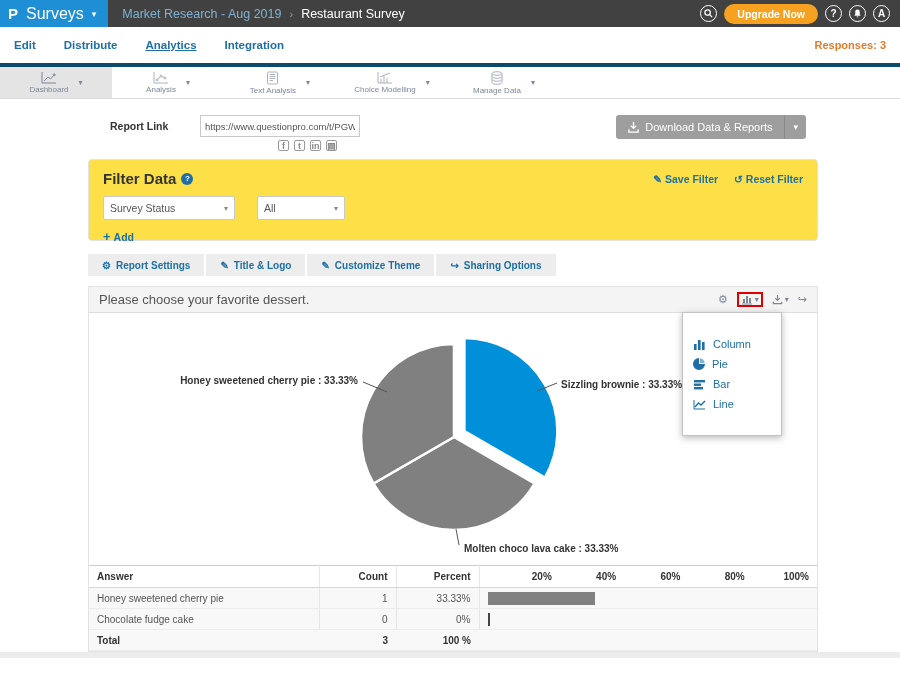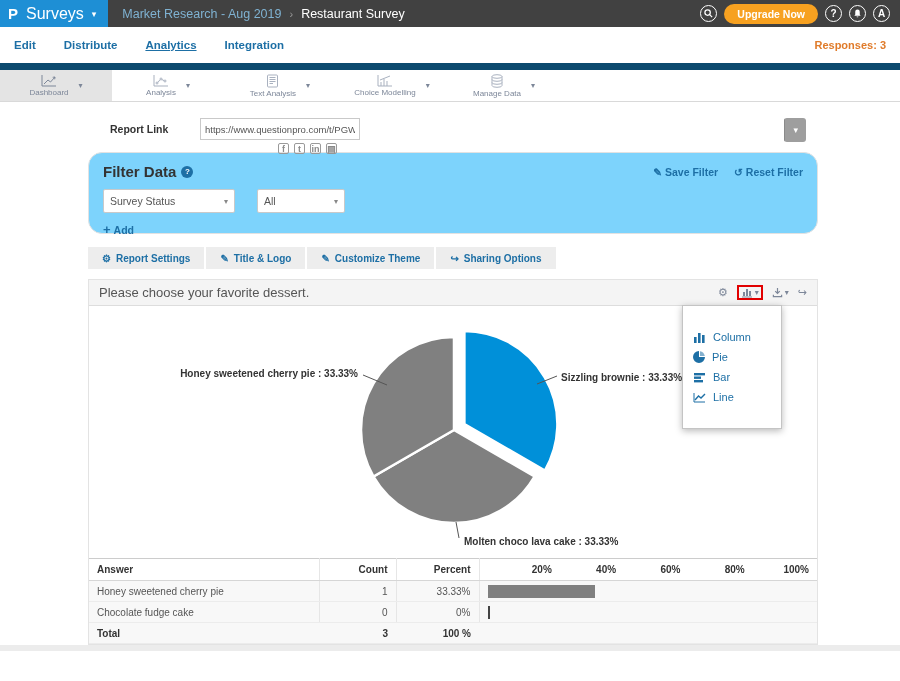--- a/index.html
+++ b/index.html
@@ -14,21 +14,21 @@
   .crumbs { display:flex; align-items:center; gap:8px; padding-left:14px; font-size:12.5px; }
   .crumb-parent { color:#7fb2d2; }
   .crumb-sep { color:#9a9a9a; font-size:11px; }
   .crumb-current { color:#ffffff; }
   .top-right { margin-left:auto; display:flex; align-items:center; gap:7px; padding-right:10px; }
   .circle-btn { width:17px; height:17px; border:1.4px solid #fff; border-radius:50%;
     display:flex; align-items:center; justify-content:center; font-size:10px; font-weight:bold; color:#fff; cursor:pointer; }
   .upgrade { background:#f7a120; border:none; color:#fff; font-weight:bold; font-size:10.5px;
     padding:4px 13px; border-radius:10px; cursor:pointer; font-family:inherit; }
   
-  .subnav { height:21px; display:flex; align-items:center; padding:18px 14px; border-bottom:7px solid #0c4a6e; }
+  .subnav { height:21px; display:flex; align-items:center; padding:18px 14px; border-bottom:4px solid #0c4a6e; }
   .subnav a { font-size:11.5px; color:#1d6fa5; text-decoration:none; margin-right:28px; font-weight:bold; }
   .subnav a.active { text-decoration:underline; }
   .responses { margin-left:auto; font-size:11px; color:#e07b2a; font-weight:bold; }
   
   .toolbar { height:32px; border-bottom:1px solid #d9d9d9; display:flex; }
   .tool-tab { width:112px; display:flex; align-items:center; justify-content:center; gap:4px; cursor:pointer; }
   .tool-tab.active { background:#e4e4e4; }
   .tool-tab .tt-inner { display:flex; flex-direction:column; align-items:center; }
   .tool-tab .tt-label { font-size:8px; color:#7d8799; margin-top:1px; }
   .tool-tab .tt-caret { font-size:8px; color:#7d8799; margin-left:6px; }
@@ -40,21 +40,21 @@
   .rl-label { position:absolute; left:22px; top:7px; font-size:10.5px; font-weight:bold; color:#333; }
   .rl-input { position:absolute; left:112px; top:2px; width:160px; height:22px; border:1px solid #c9c9c9;
     font-size:9.5px; color:#555; padding:0 4px; font-family:inherit; white-space:nowrap; overflow:hidden; background:#fff; }
   .rl-social { position:absolute; left:190px; top:27px; display:flex; gap:5px; }
   .soc { font-size:9px; color:#8a8a8a; width:11px; height:11px; border:1px solid #9a9a9a; border-radius:2px;
     display:flex; align-items:center; justify-content:center; font-weight:bold; cursor:pointer; }
   .dl-btn { position:absolute; right:12px; top:2px; display:flex; height:24px; cursor:pointer; border-radius:3px; overflow:hidden; }
   .dl-main { background:#9e9e9e; color:#fff; font-size:11px; display:flex; align-items:center; gap:6px; padding:0 12px; }
   .dl-caret { background:#9e9e9e; border-left:1px solid #8a8a8a; color:#fff; display:flex; align-items:center; padding:0 8px; font-size:9px; }
   
-  .filter-box { background:#7dd3fc; border:1px solid #e2e2e2; border-radius:14px; padding:10px 14px 12px; height:82px; }
+  .filter-box { margin-top:10px; background:#fde047; border:1px solid #e2e2e2; border-radius:4px; padding:10px 14px 12px; height:82px; }
   .fb-head { display:flex; align-items:center; }
   .fb-title { font-size:15px; font-weight:bold; color:#333; }
   .fb-q { width:12px; height:12px; background:#1d6fa5; color:#fff; border-radius:50%; font-size:8px; font-weight:bold;
     display:inline-flex; align-items:center; justify-content:center; margin-left:5px; cursor:pointer; }
   .fb-links { margin-left:auto; display:flex; gap:16px; }
   .fb-links a { font-size:10.5px; color:#1d6fa5; text-decoration:none; font-weight:bold; }
   .fb-selects { display:flex; gap:22px; margin-top:9px; }
   .sel { background:#fff; border:1px solid #c9c9c9; border-radius:2px; height:24px; display:flex; align-items:center;
     font-size:10.5px; color:#555; padding:0 6px; cursor:pointer; }
   .sel .sel-caret { margin-left:auto; font-size:8px; color:#888; padding-left:10px; }
@@ -211,20 +211,27 @@
   <div class="report-row">
     <span class="rl-label">Report Link</span>
     <input class="rl-input" value="https://www.questionpro.com/t/PGW9HZe4" style="">
     <div class="rl-social">
       <span class="soc">f</span>
       <span class="soc">t</span>
       <span class="soc">in</span>
       <span class="soc">▤</span>
     </div>
     <div class="dl-btn">
+      <span class="dl-main">
+        <svg width="11" height="11" viewBox="0 0 12 12">
+            <path d="M6 0 V6 M3 4 L6 7 L9 4" stroke="#fff" stroke-width="1.4" fill="none"></path>
+            <path d="M1 8 V11 H11 V8" stroke="#fff" stroke-width="1.4" fill="none"></path>
+          </svg>
+        <span>Download Data &amp; Reports</span>
+      </span>
       <span class="dl-caret">▾</span>
     </div>
   </div>
 
   <div class="filter-box">
     <div class="fb-head">
       <span class="fb-title">Filter Data</span>
       <span class="fb-q">?</span>
       <span class="fb-links">
         <a href="#"><span>✎</span> <span>Save Filter</span></a>

